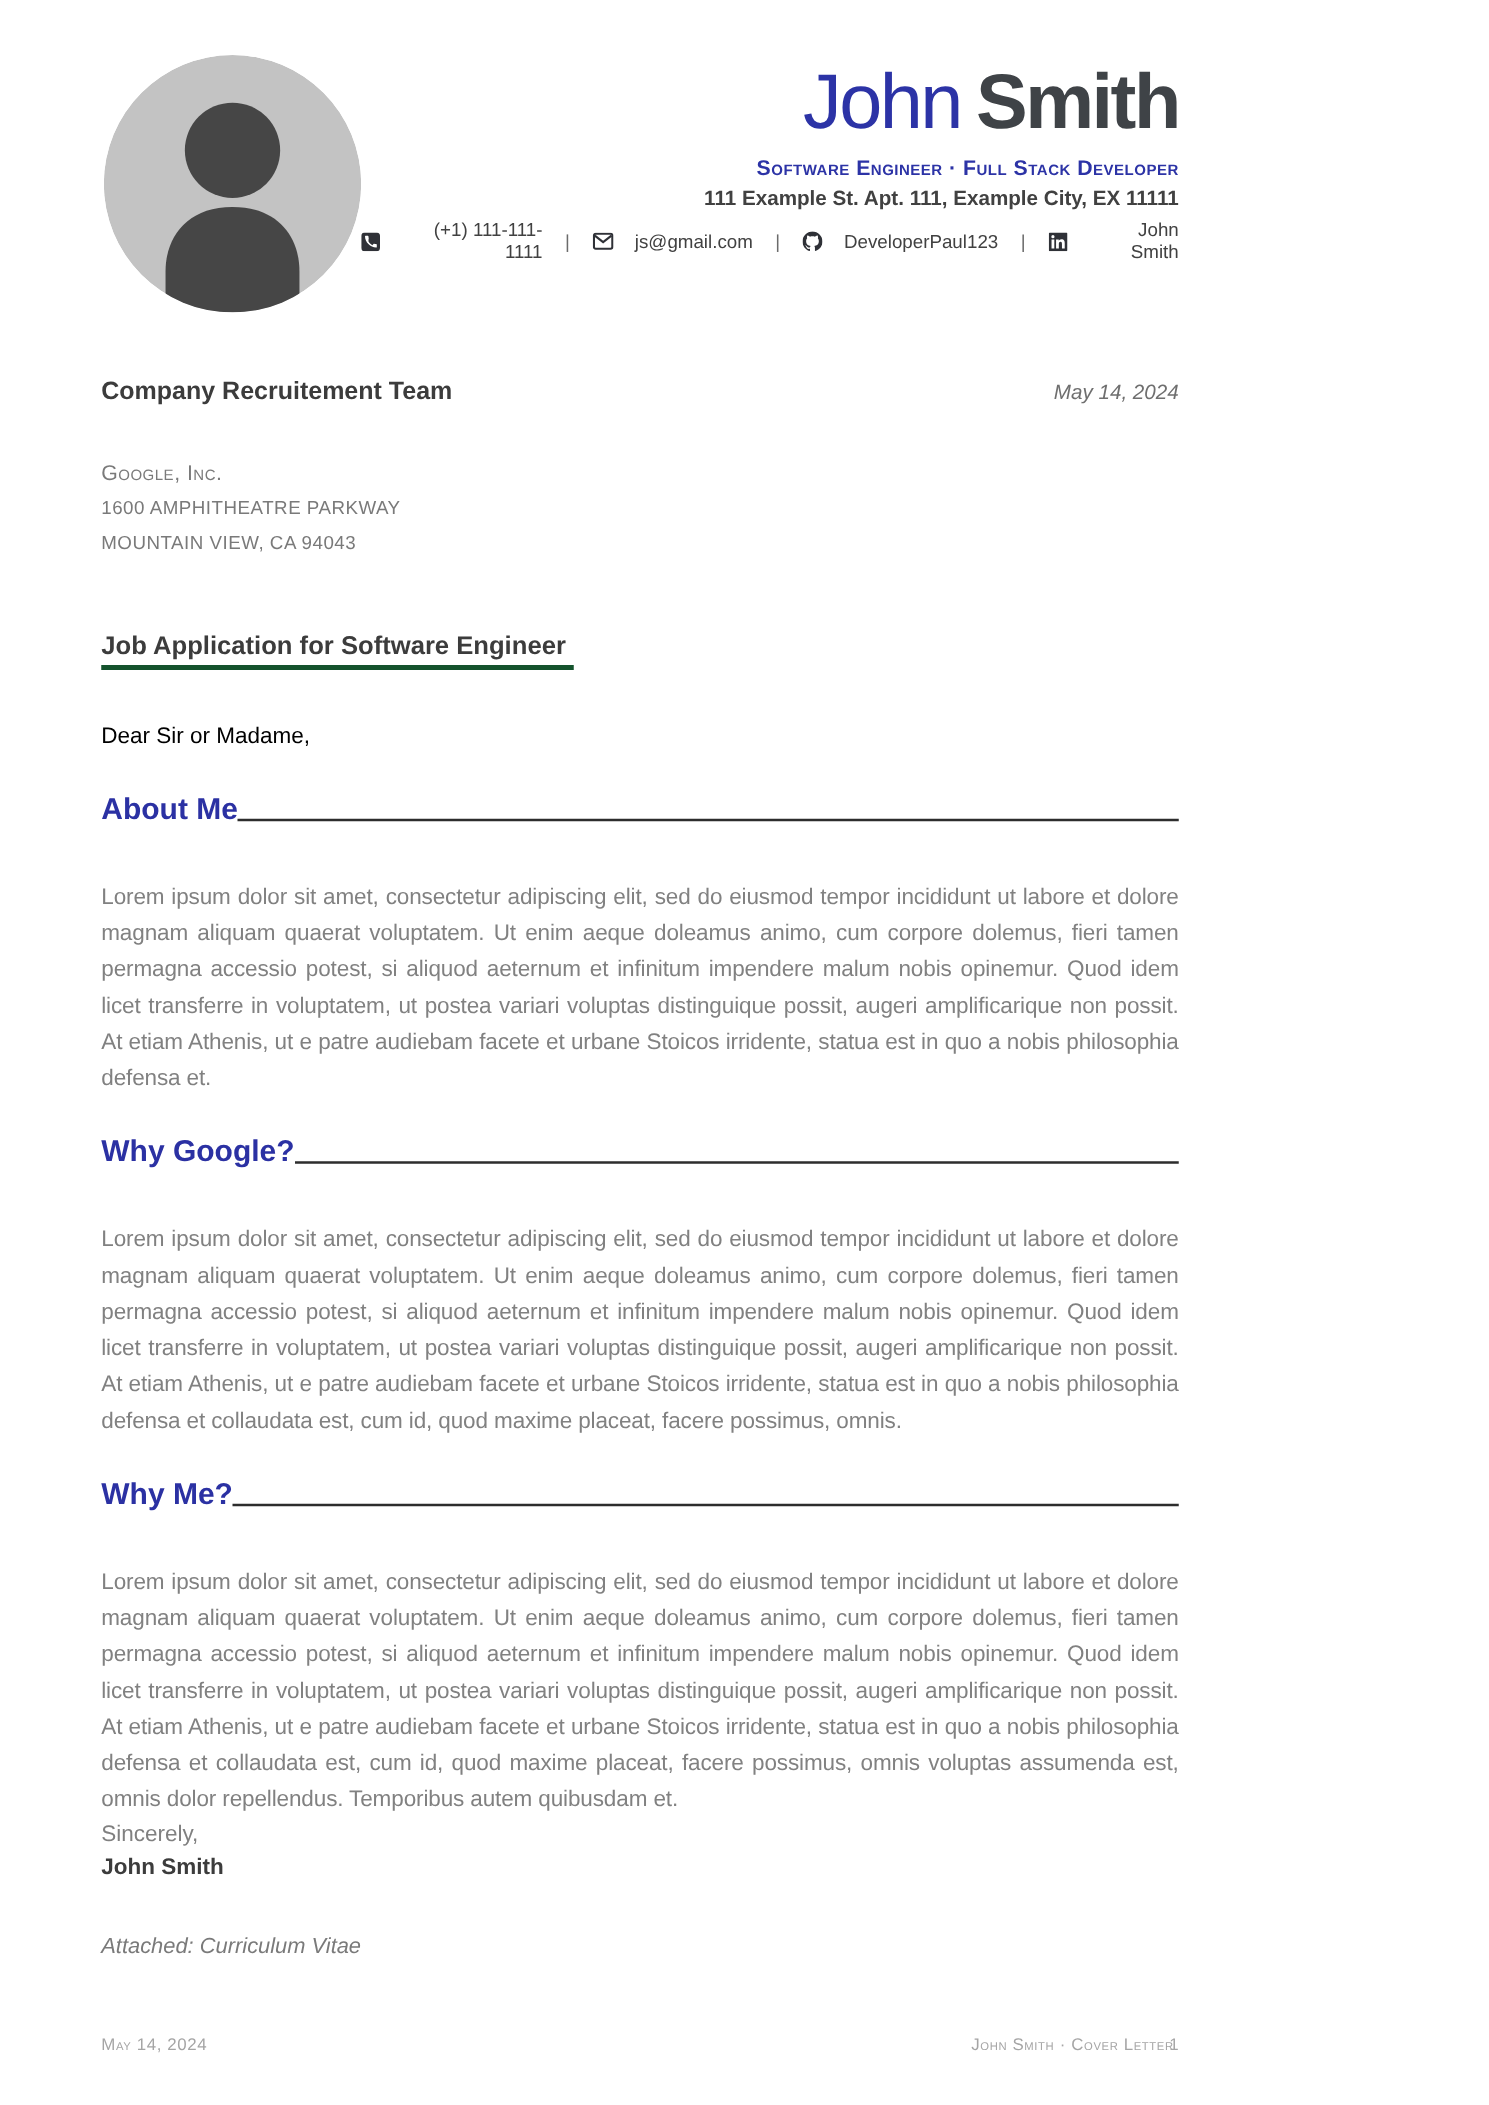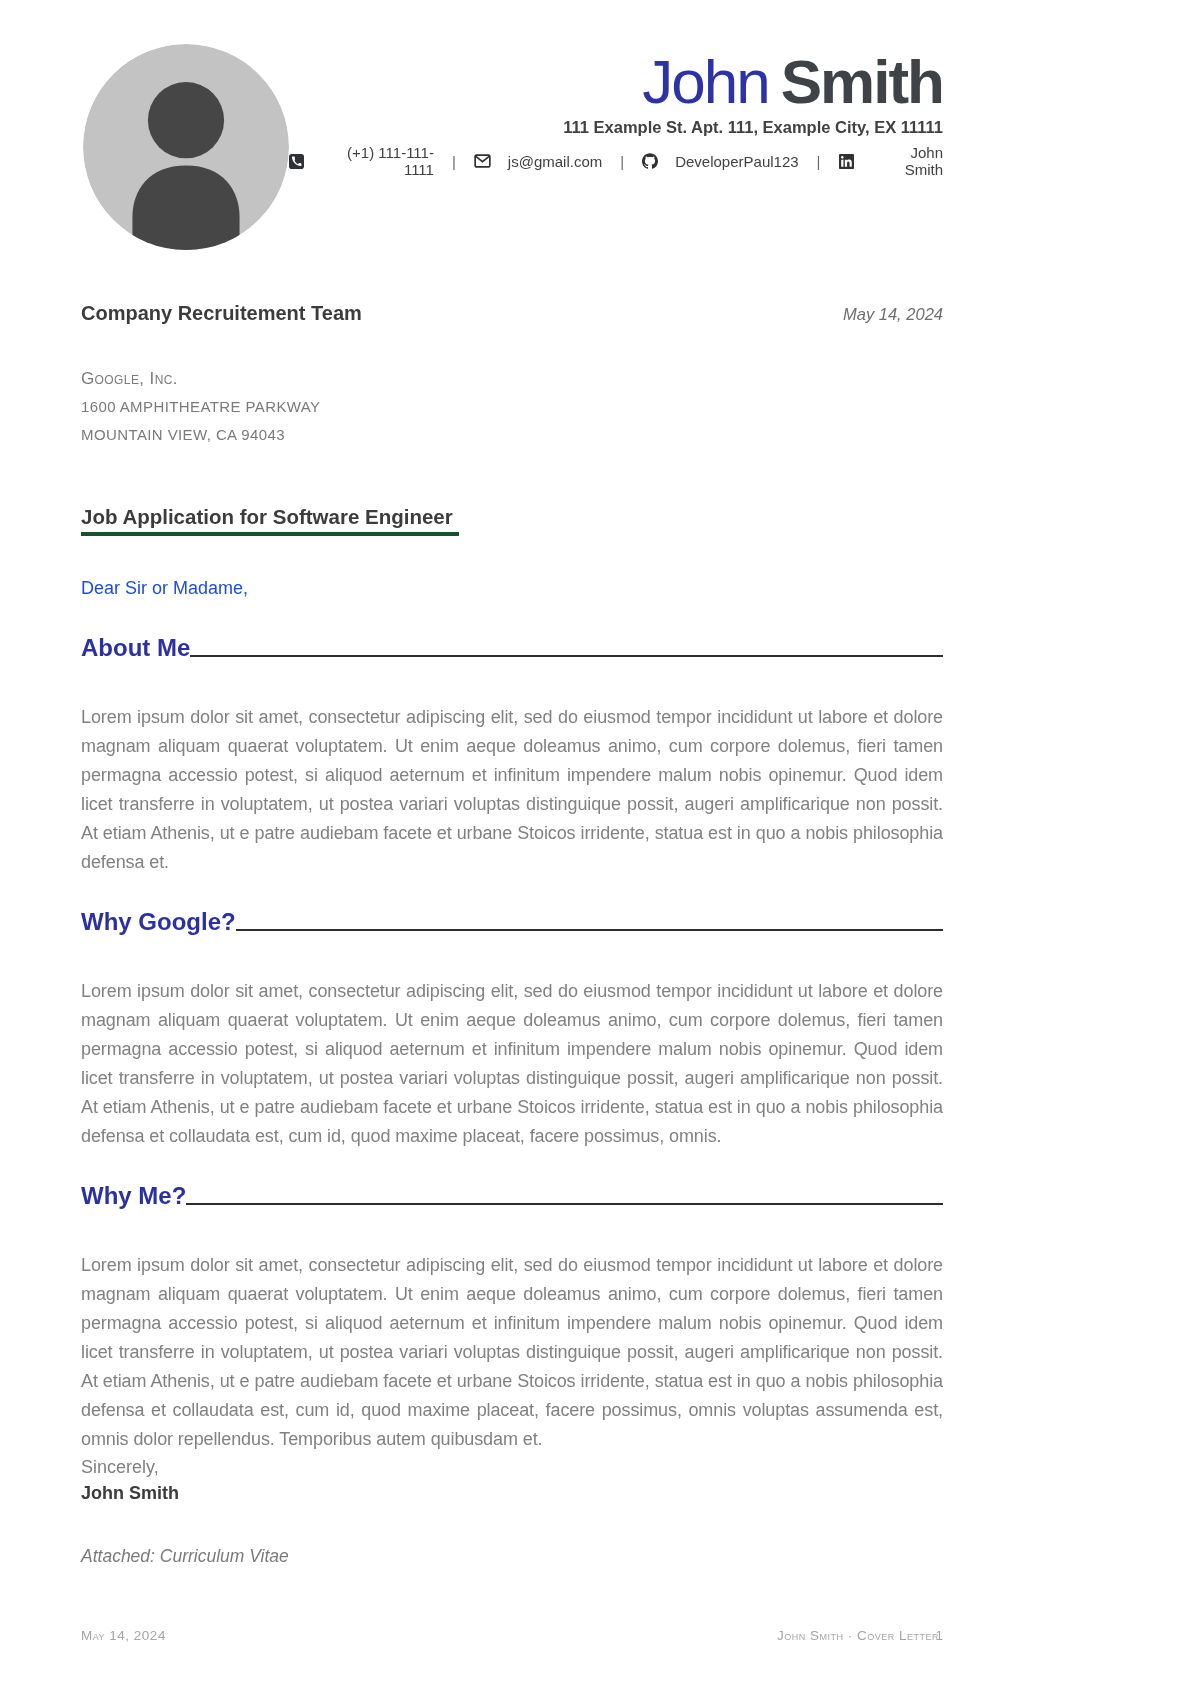--- a/index.html
+++ b/index.html
@@ -29,21 +29,21 @@
   
   .recipient-row{margin-top:52px;display:flex;justify-content:space-between;align-items:baseline;}
   .recipient-name{font-size:20px;font-weight:700;color:#3c3c3c;}
   .letter-date{font-size:16.5px;font-style:italic;color:#6f6f6f;}
   .company-block{margin-top:40px;color:#7a7a7a;}
   .company{font-size:17px;font-variant:small-caps;letter-spacing:.4px;line-height:28px;}
   .addr-line{font-size:15px;letter-spacing:.4px;line-height:28px;}
   
   .subject-wrap{margin-top:56px;}
   .subject{display:inline-block;font-size:20.5px;font-weight:700;color:#3c3c3c;border-bottom:4px solid #14532d;padding-bottom:3px;padding-right:6px;}
-  .salutation{margin-top:42px;font-size:18px;color:#1d4ed8;}
+  .salutation{margin-top:42px;font-size:18px;color:#000000;}
   
   .section{margin-top:28px;}
   .section.first{margin-top:32px;}
   .sec-head{display:flex;align-items:flex-end;}
   .sec-title{margin:0;font-size:24px;line-height:34px;font-weight:700;color:#2b31a3;white-space:nowrap;}
   .sec-rule{flex:1;height:2px;background:#2d2d2d;margin-bottom:8px;}
   .body-par{margin:38px 0 0 0;font-size:18px;line-height:29px;color:#818181;text-align:justify;letter-spacing:-.1px;hyphens:manual;}
   
   .closing{font-size:18px;color:#808080;line-height:26px;}
   .signature{font-weight:700;color:#3c3c3c;font-size:18px;line-height:26px;}
@@ -64,20 +64,21 @@
       <svg width="206" height="206" viewBox="0 0 100 100">
         <circle cx="50" cy="50" r="50" fill="#c3c3c3"></circle>
         <circle cx="50" cy="37" r="18.5" fill="#464646"></circle>
         <path d="M50 59 C32 59 24 71 24 84 L24 100 L76 100 L76 84 C76 71 68 59 50 59 Z" fill="#464646"></path>
       </svg>
     </div>
     <div class="header-text">
       <div class="name">
         <span class="first">John</span><span class="last">Smith</span>
       </div>
+      <div class="position">Software Engineer · Full Stack Developer</div>
       <div class="hdr-address">111 Example St. Apt. 111, Example City, EX 11111</div>
       <div class="contact">
         <span class="icon">
           <svg width="15" height="15" viewBox="0 0 24 24">
               <rect width="24" height="24" rx="4.5" fill="#2f3137"></rect>
               <path fill="#ffffff" d="M9.2 11.3c1.1 2.1 2.8 3.8 4.9 4.9l1.6-1.6c.2-.2.5-.3.8-.2.8.3 1.7.4 2.6.4.4 0 .8.3.8.8v2.8c0 .4-.3.8-.8.8C11.7 19.2 4.8 12.3 4.8 4.8c0-.4.3-.8.8-.8h2.8c.4 0 .8.3.8.8 0 .9.1 1.8.4 2.6.1.3 0 .6-.2.8L9.2 11.3z"></path>
             </svg>
         </span>
         <span>(+1) 111-111-1111</span>
         <span class="sep">|</span>

